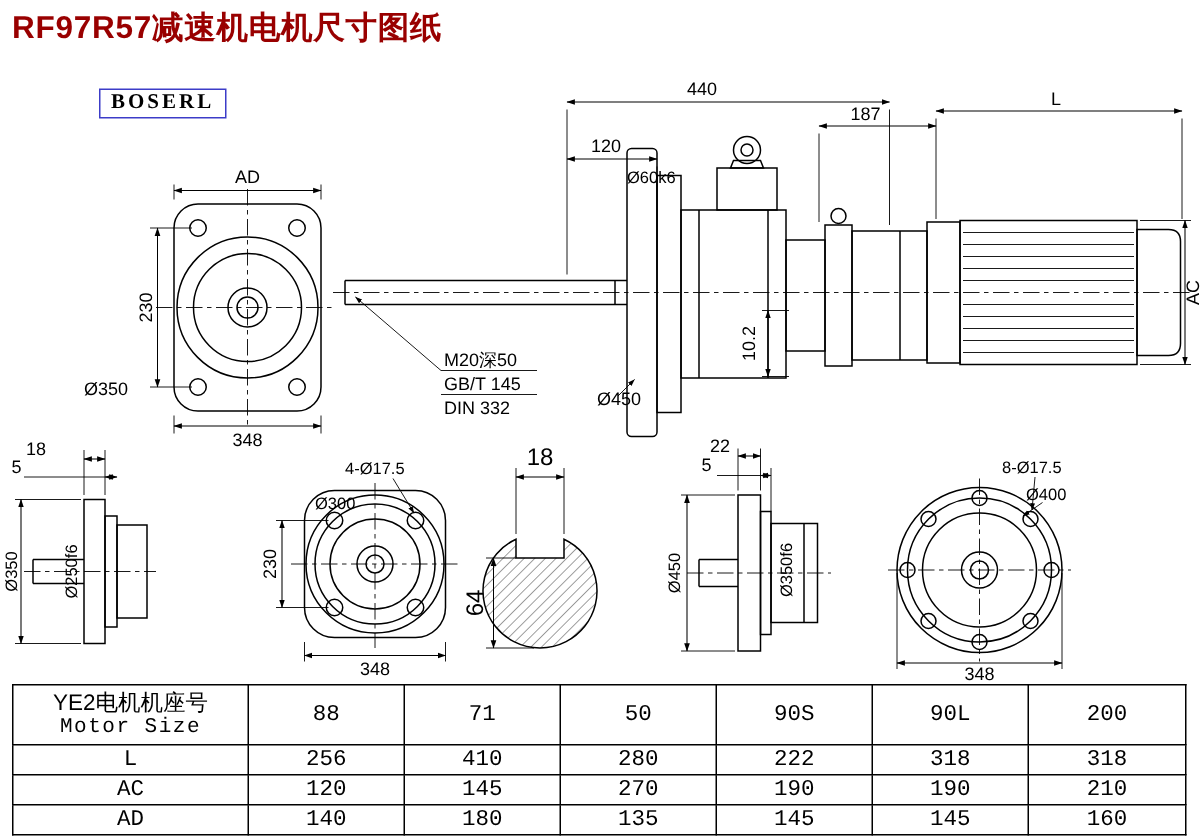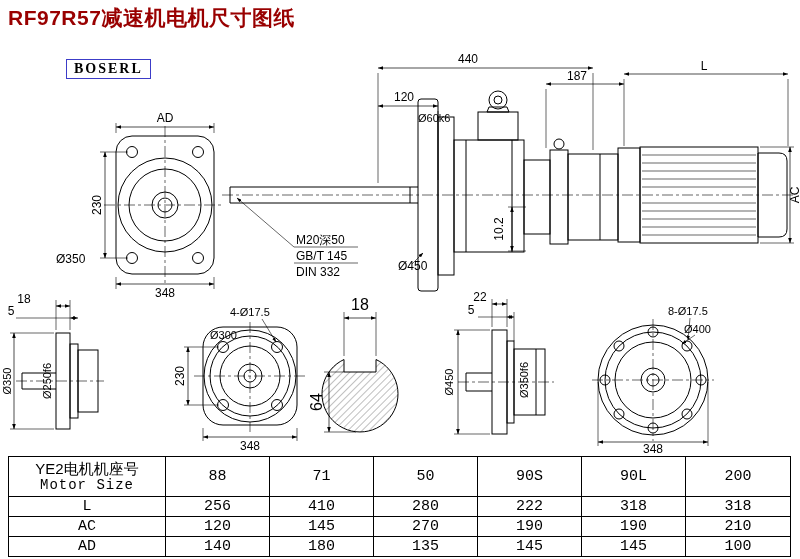--- a/index.html
+++ b/index.html
@@ -330,18 +330,18 @@
         <td>190</td>
         <td>210</td>
       </tr>
       <tr>
         <td>AD</td>
         <td>140</td>
         <td>180</td>
         <td>135</td>
         <td>145</td>
         <td>145</td>
-        <td>100</td>
+        <td>160</td>
       </tr>
     </tbody>
   </table>
 
 </div>
 
 </body></html>

